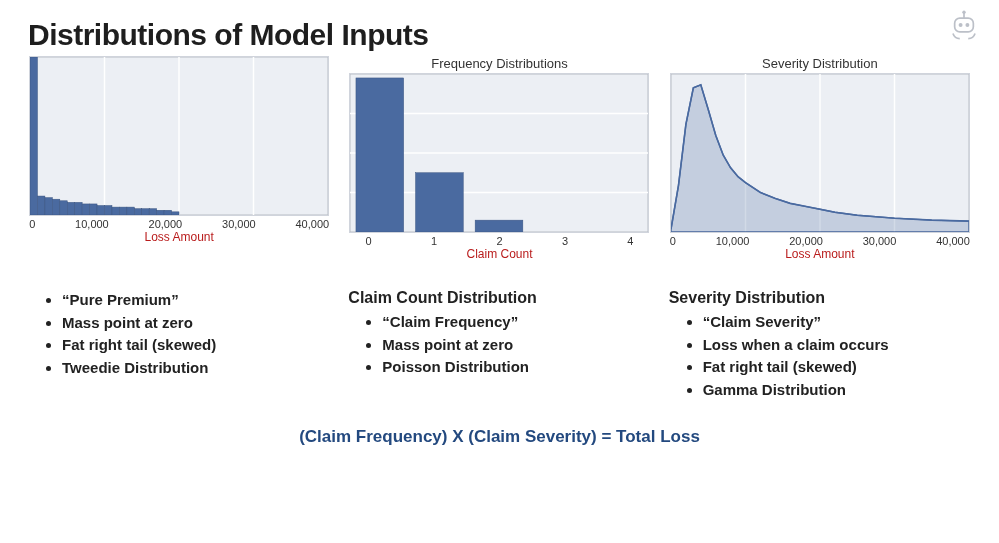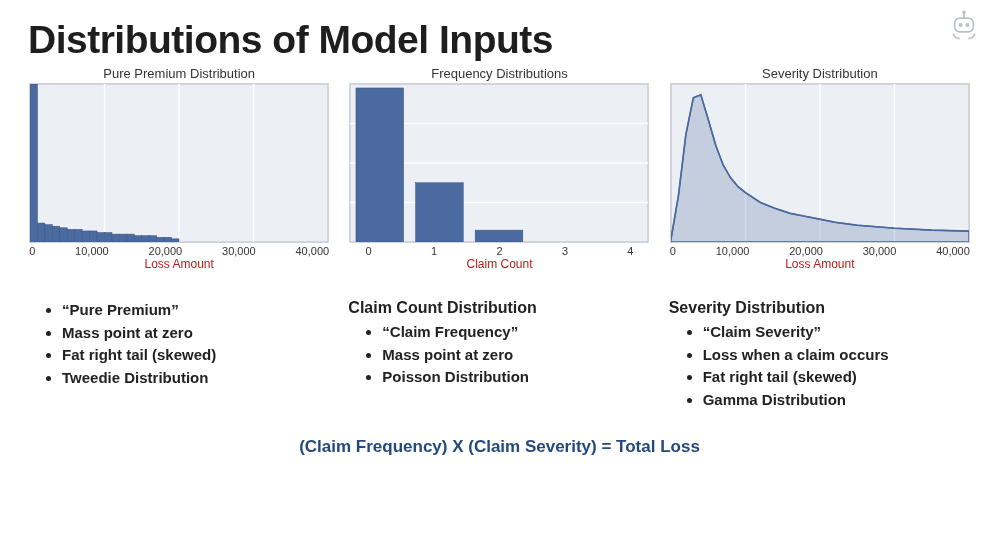--- a/index.html
+++ b/index.html
@@ -14,21 +14,21 @@
     position: relative;
     overflow: hidden;
   }
   .slide {
     width: 100%;
     height: 100%;
     padding: 18px 28px 12px 28px;
     position: relative;
   }
   .title {
-    font-size: 39px;
+    font-size: 30px;
     font-weight: 700;
     margin: 0 0 4px 0;
     letter-spacing: -0.5px;
     color: #1e1e1e;
   }
   .logo {
     position: absolute;
     top: 8px;
     right: 18px;
     width: 34px;
@@ -120,21 +120,20 @@
       <circle cx="20" cy="5" r="2" fill="#bcc0c8"></circle>
       <path d="M7 30 q2 6 8 6 M33 30 q-2 6 -8 6" fill="none" stroke="#bcc0c8" stroke-width="2"></path>
     </svg>
   </div>
 
   <h1 class="title">Distributions of Model Inputs</h1>
 
   <div class="charts-row">
 
     <div class="chart-block">
-      <div class="chart-title">Pure Premium Distribution</div>
       <div class="plot">
         <svg viewBox="0 0 300 160" preserveAspectRatio="none">
           <rect x="0" y="0" width="300" height="160" class="axis-border"></rect>
           <line class="gridline" x1="75" y1="0" x2="75" y2="160"></line>
           <line class="gridline" x1="150" y1="0" x2="150" y2="160"></line>
           <line class="gridline" x1="225" y1="0" x2="225" y2="160"></line>
 
           <rect class="bar" x="0" y="0" width="7.5" height="160"></rect>
 
           <rect class="bar" x="7.5" y="140.8" width="7.5" height="19.2"></rect>

